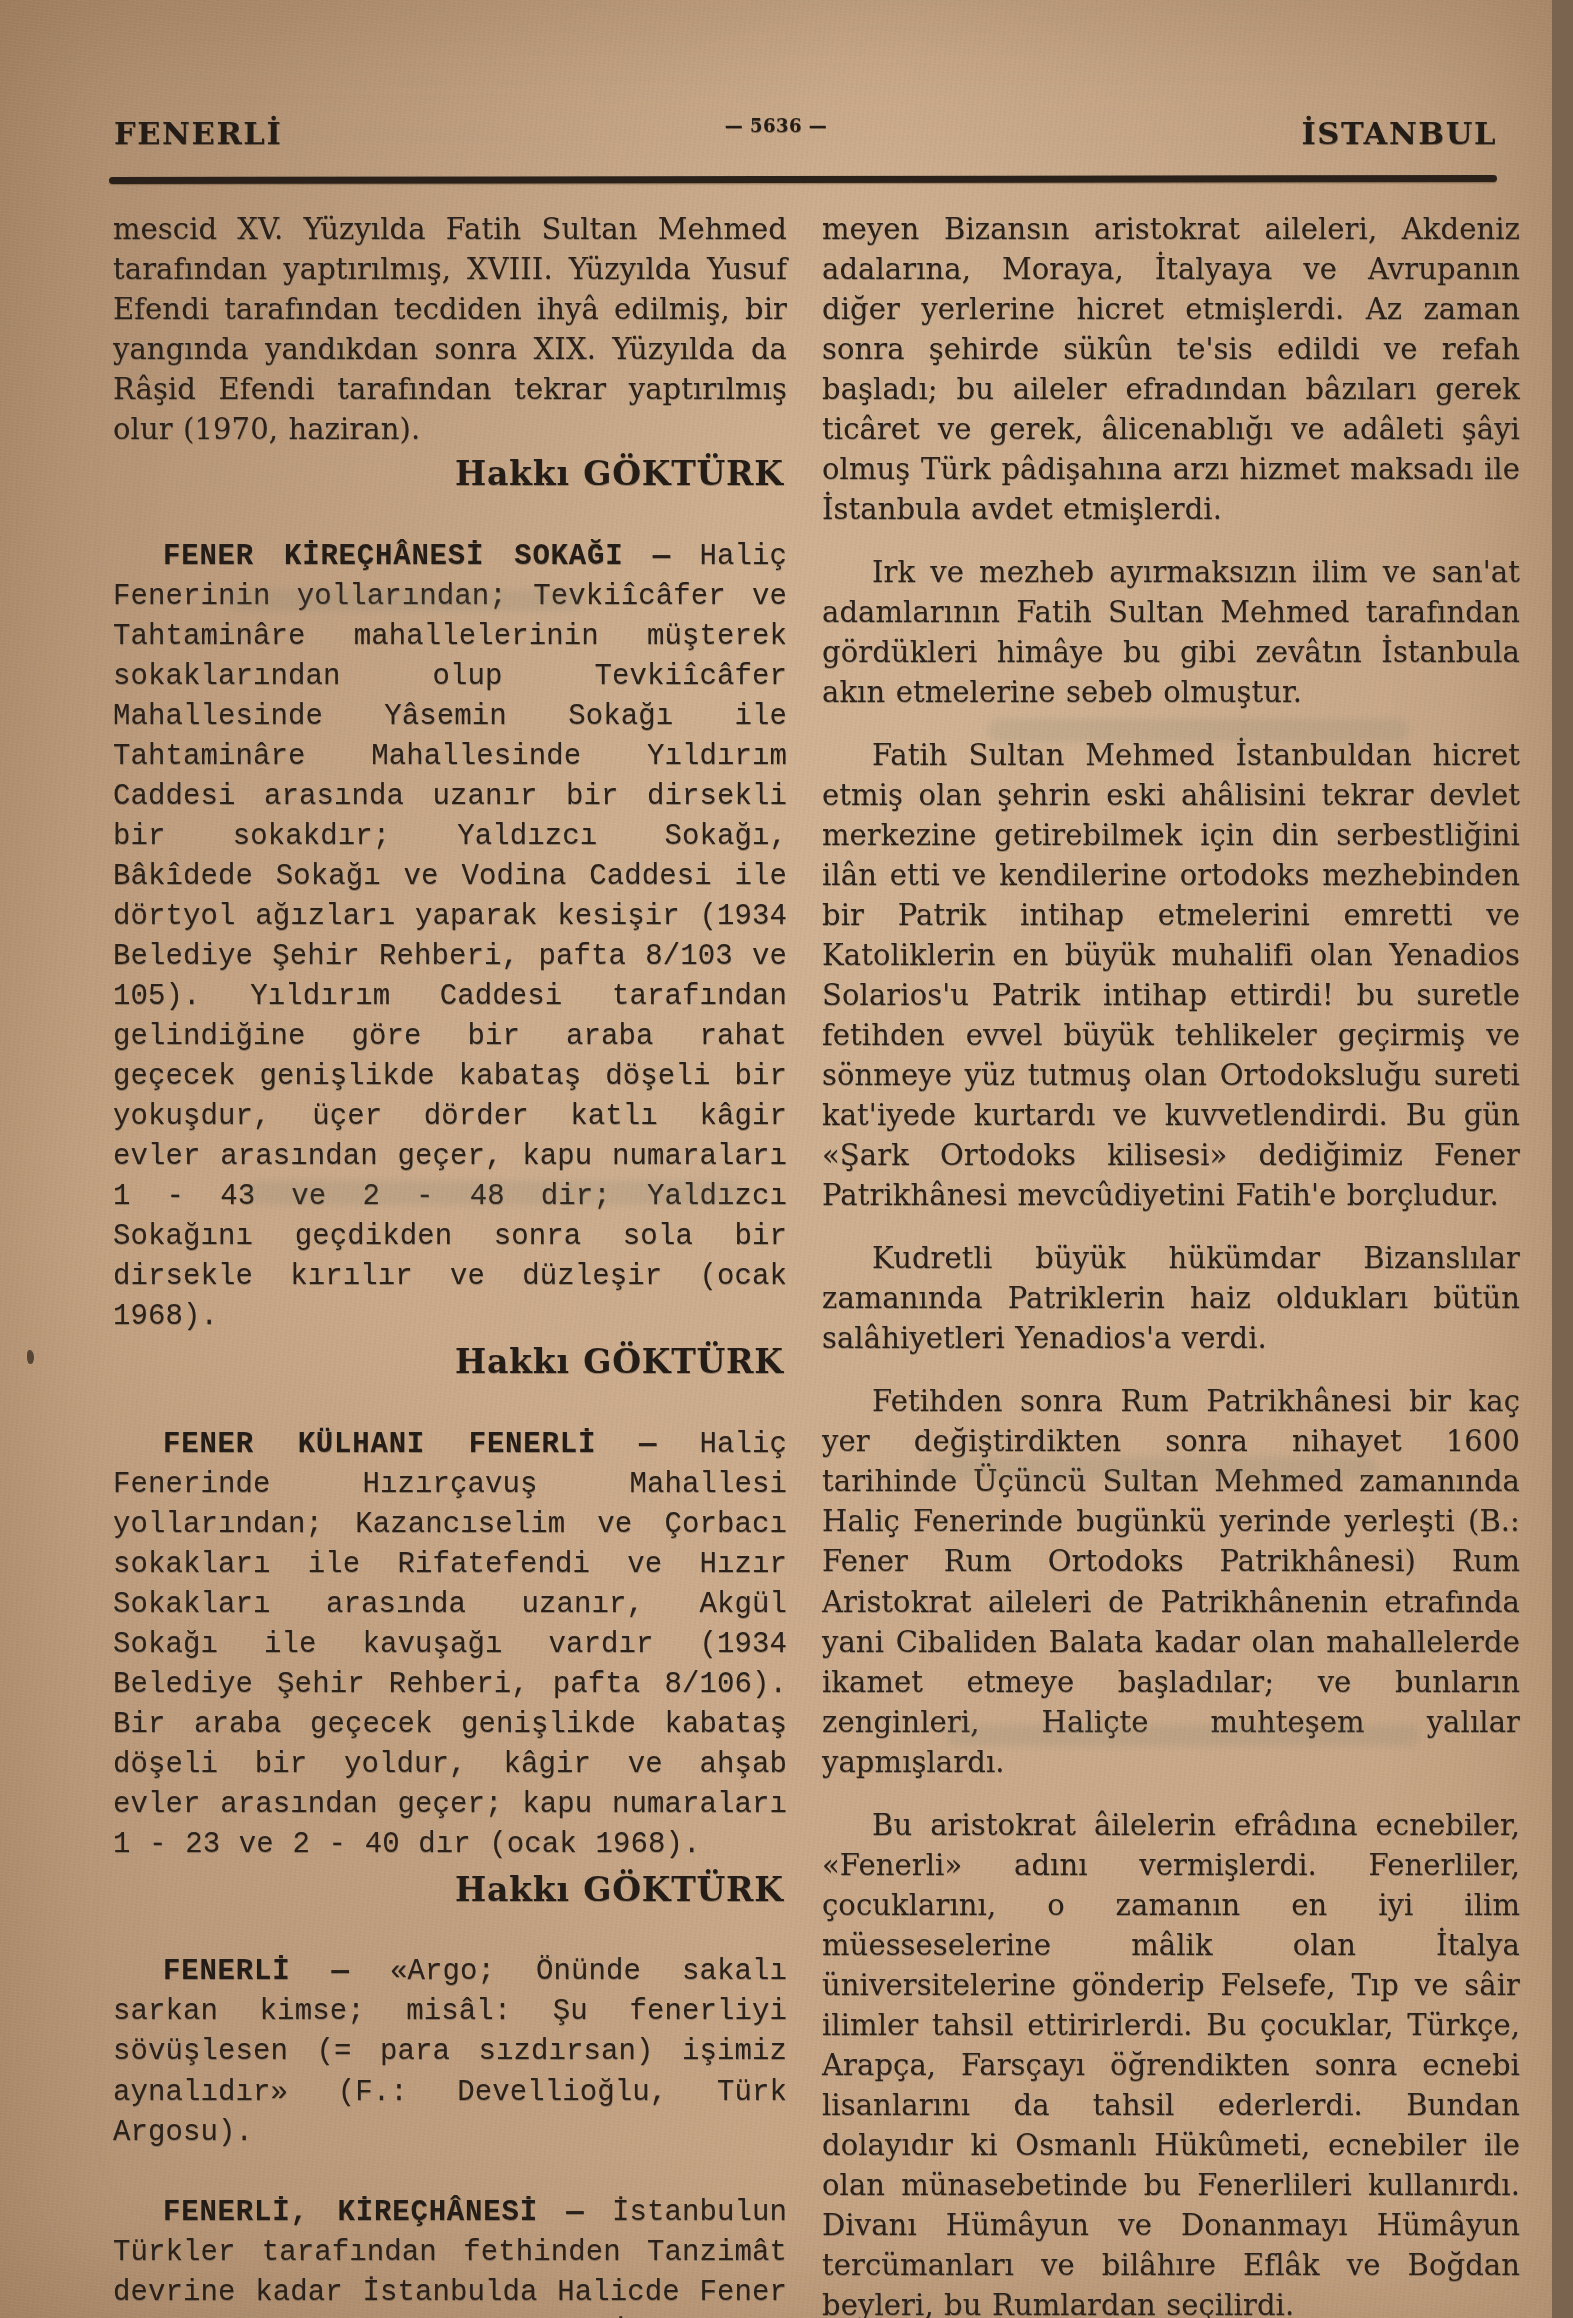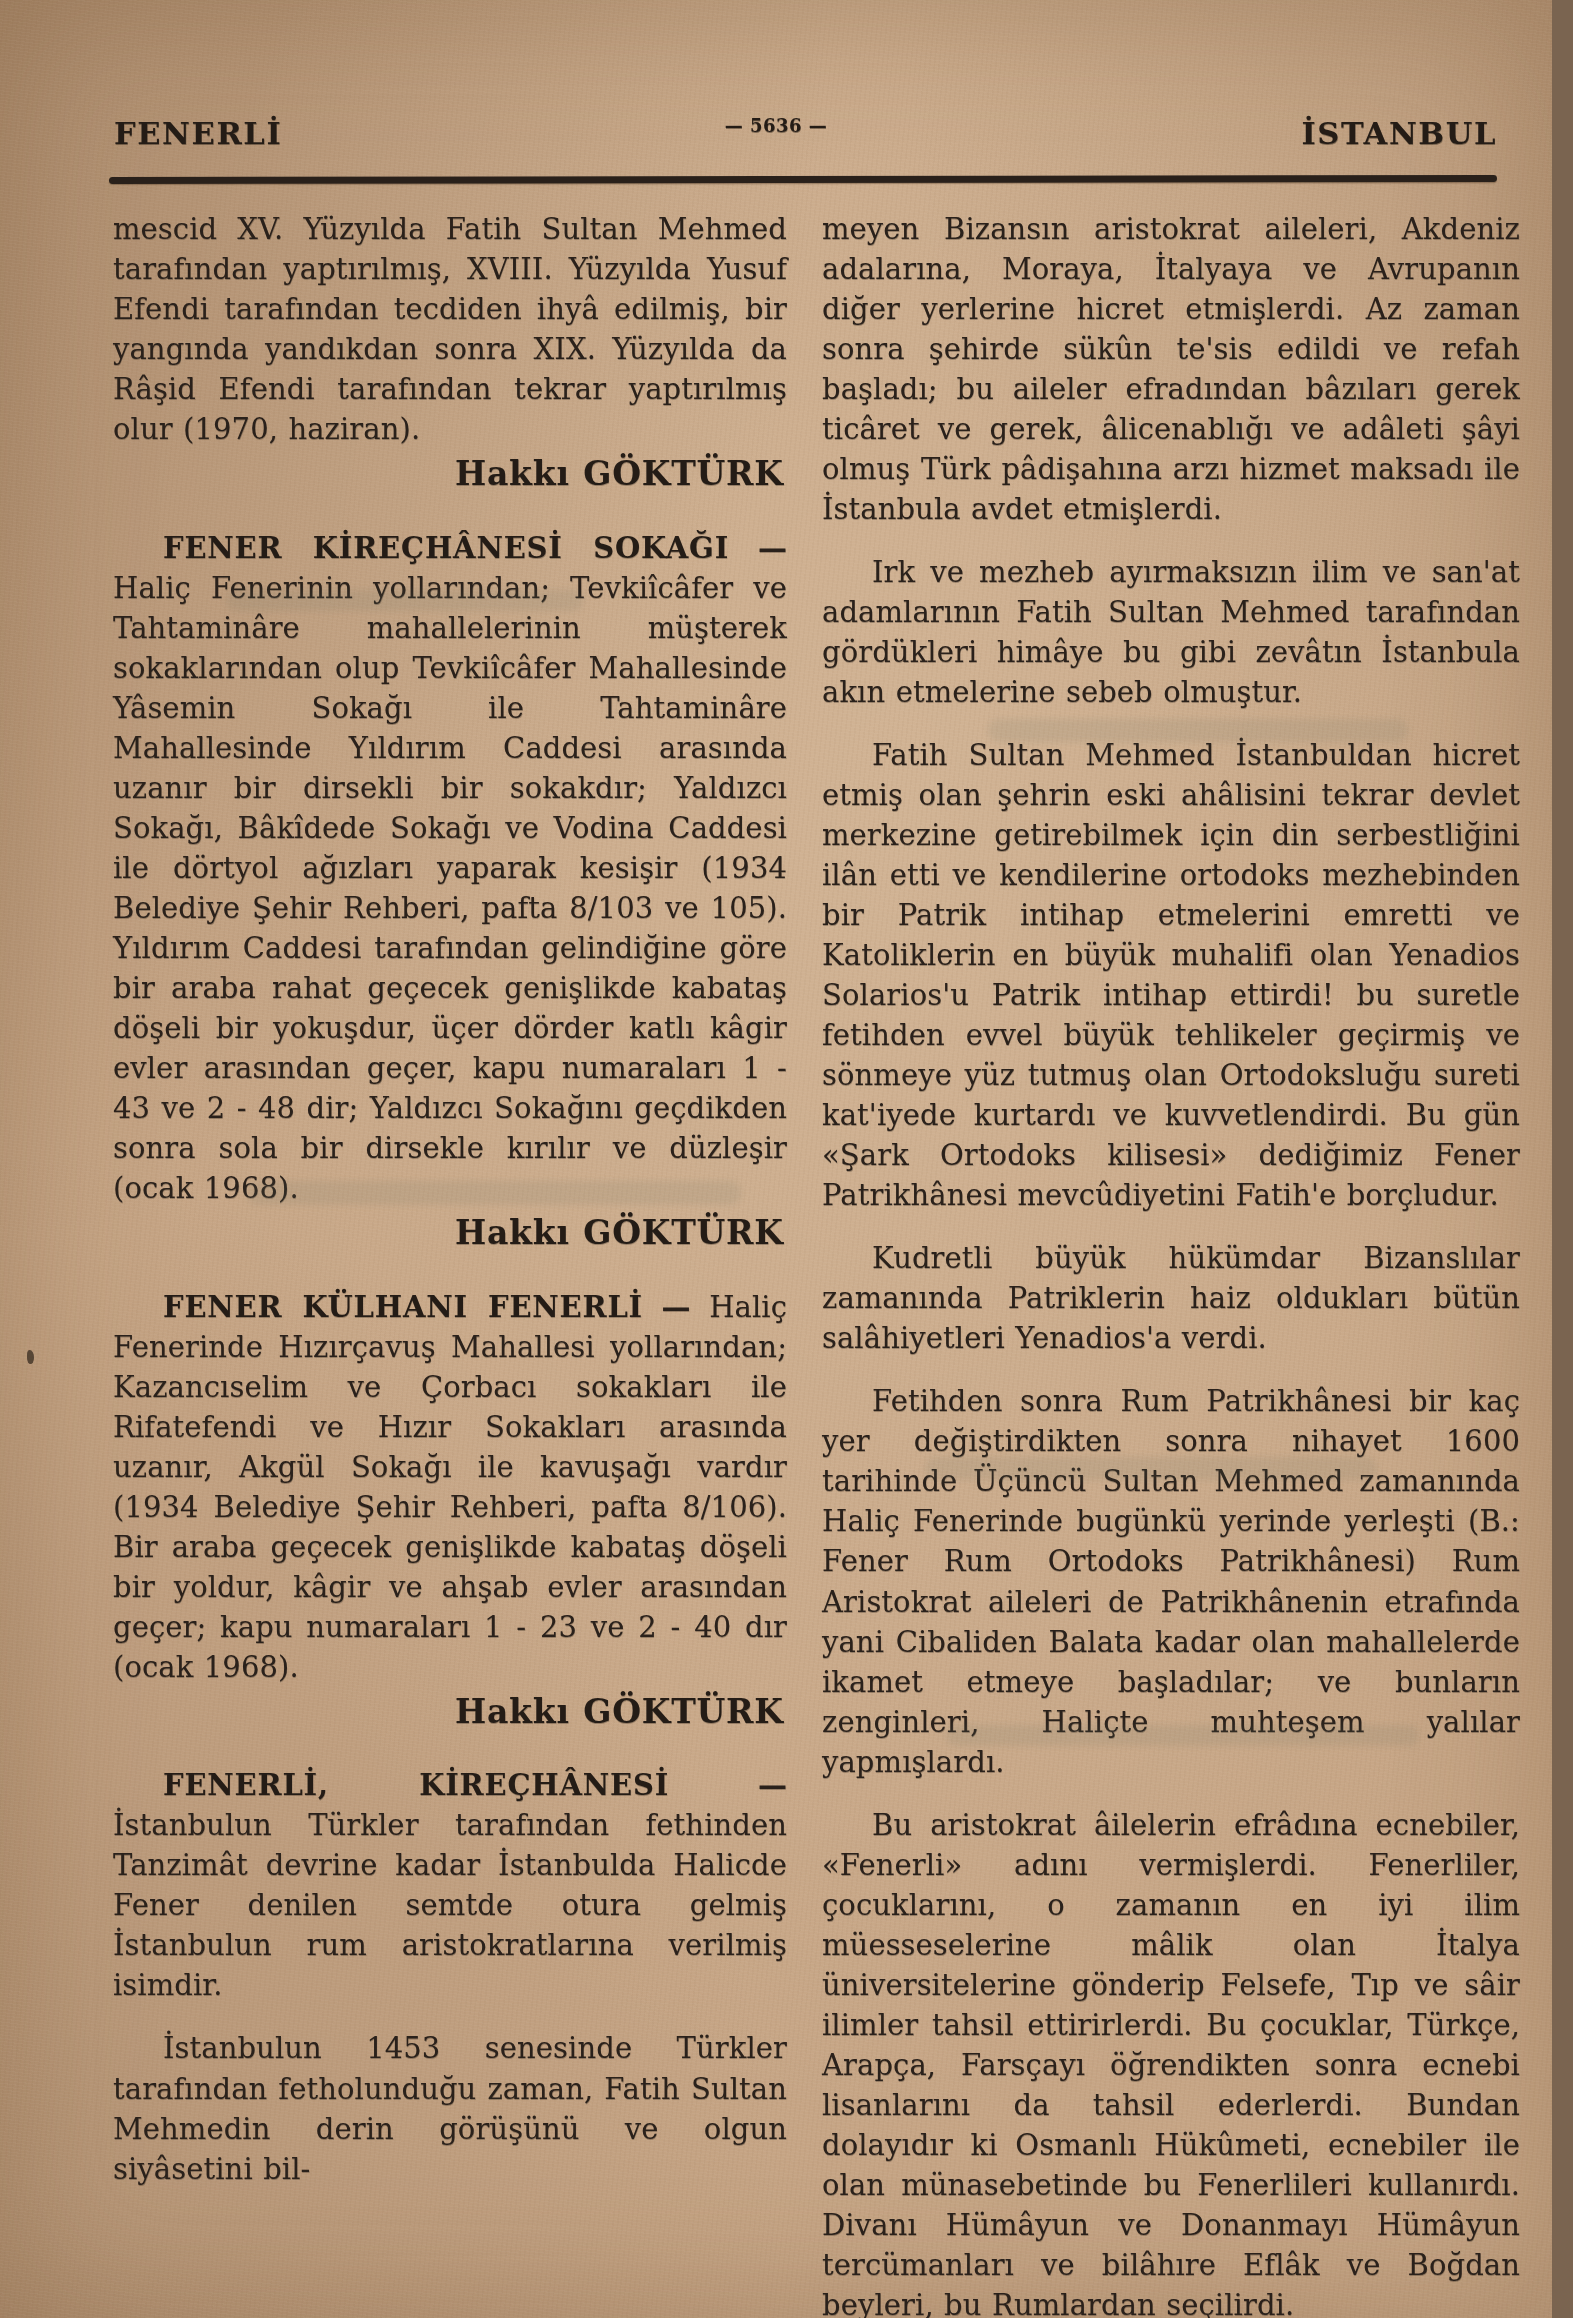--- a/index.html
+++ b/index.html
@@ -40,21 +40,21 @@
     position:absolute;left:113px;top:209px;width:1407px;
     display:flex;gap:35px;
   }
   .col{font-size:29px;line-height:1.38;text-align:justify;letter-spacing:0.1px;word-spacing:1.1px;
        text-shadow:0.3px 0.5px 0 rgba(43,33,24,0.32);}
   .col-left{width:674px;flex:0 0 auto;}
   .col-right{width:698px;flex:0 0 auto;}
   .para{margin:0;}
   .indent-para{text-indent:50px;margin-top:23px;}
   .cont{text-indent:0;}
-  .entry{text-indent:50px;margin-top:31px;}
+  .entry{text-indent:50px;margin-top:40px;font-family:Liberation Mono, monospace;}
   .entry-title{font-weight:bold;letter-spacing:0.8px;color:#241c16;}
   .dash{font-weight:bold;}
   .signature{margin-top:2.1px;text-align:right;font-weight:bold;font-size:33px;
              letter-spacing:0.8px;color:#241c16;padding-right:3.2px;}
   .ghost{position:absolute;pointer-events:none;background:rgba(104,112,96,0.12);
          filter:blur(3.2px);border-radius:11.6px;}
   .g1{left:247px;top:1181px;width:494px;height:24px;}
   .g2{left:226px;top:590px;width:357px;height:21px;}
   .g3{left:988px;top:719px;width:420px;height:23px;}
   .g4{left:925px;top:1457px;width:452px;height:23px;}
@@ -84,20 +84,23 @@
       <p class="para entry"><b class="entry-title">FENER KİREÇHÂNESİ SOKAĞI</b>
         <b class="dash">—</b>
         <span class="entry-text">Haliç Fenerinin yollarından; Tevkiîcâfer ve Tahtaminâre mahallelerinin müşterek sokaklarından olup Tevkiîcâfer Mahallesinde Yâsemin Sokağı ile Tahtaminâre Mahallesinde Yıldırım Caddesi arasında uzanır bir dirsekli bir sokakdır; Yaldızcı Sokağı, Bâkîdede Sokağı ve Vodina Caddesi ile dörtyol ağızları yaparak kesişir (1934 Belediye Şehir Rehberi, pafta 8/103 ve 105). Yıldırım Caddesi tarafından gelindiğine göre bir araba rahat geçecek genişlikde kabataş döşeli bir yokuşdur, üçer dörder katlı kâgir evler arasından geçer, kapu numaraları 1 - 43 ve 2 - 48 dir; Yaldızcı Sokağını geçdikden sonra sola bir dirsekle kırılır ve düzleşir (ocak 1968).</span></p>
       <p class="para signature">Hakkı GÖKTÜRK</p>
 
       <p class="para entry"><b class="entry-title">FENER KÜLHANI FENERLİ</b>
         <b class="dash">—</b>
         <span class="entry-text">Haliç Fenerinde Hızırçavuş Mahallesi yollarından; Kazancıselim ve Çorbacı sokakları ile Rifatefendi ve Hızır Sokakları arasında uzanır, Akgül Sokağı ile kavuşağı vardır (1934 Belediye Şehir Rehberi, pafta 8/106). Bir araba geçecek genişlikde kabataş döşeli bir yoldur, kâgir ve ahşab evler arasından geçer; kapu numaraları 1 - 23 ve 2 - 40 dır (ocak 1968).</span></p>
       <p class="para signature">Hakkı GÖKTÜRK</p>
 
+      <p class="para entry"><b class="entry-title">FENERLİ</b>
+        <b class="dash">—</b>
+        <span class="entry-text">«Argo; Önünde sakalı sarkan kimse; misâl: Şu fenerliyi sövüşlesen (= para sızdırsan) işimiz aynalıdır» (F.: Devellioğlu, Türk Argosu).</span></p>
 
       <p class="para entry"><b class="entry-title">FENERLİ, KİREÇHÂNESİ</b>
         <b class="dash">—</b>
         <span class="entry-text">İstanbulun Türkler tarafından fethinden Tanzimât devrine kadar İstanbulda Halicde Fener denilen semtde otura gelmiş İstanbulun rum aristokratlarına verilmiş isimdir.</span></p>
 
       <p class="para indent-para">İstanbulun 1453 senesinde Türkler tarafından fetholunduğu zaman, Fatih Sultan Mehmedin derin görüşünü ve olgun siyâsetini bil-</p>
     </section>
 
     <section class="col col-right">
       <p class="para cont">meyen Bizansın aristokrat aileleri, Akdeniz adalarına, Moraya, İtalyaya ve Avrupanın diğer yerlerine hicret etmişlerdi. Az zaman sonra şehirde sükûn te'sis edildi ve refah başladı; bu aileler efradından bâzıları gerek ticâret ve gerek, âlicenablığı ve adâleti şâyi olmuş Türk pâdişahına arzı hizmet maksadı ile İstanbula avdet etmişlerdi.</p>

